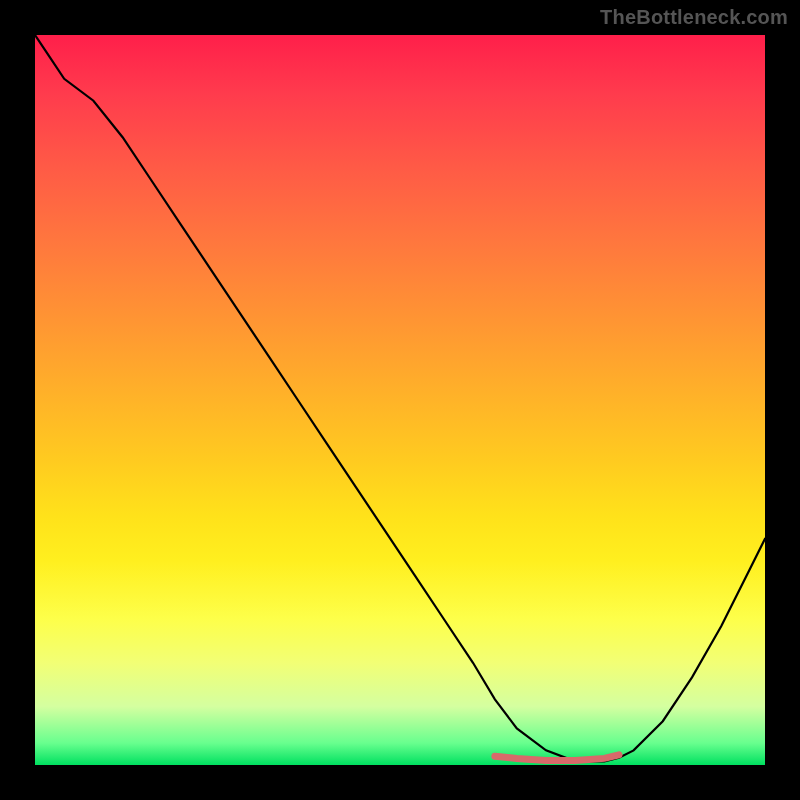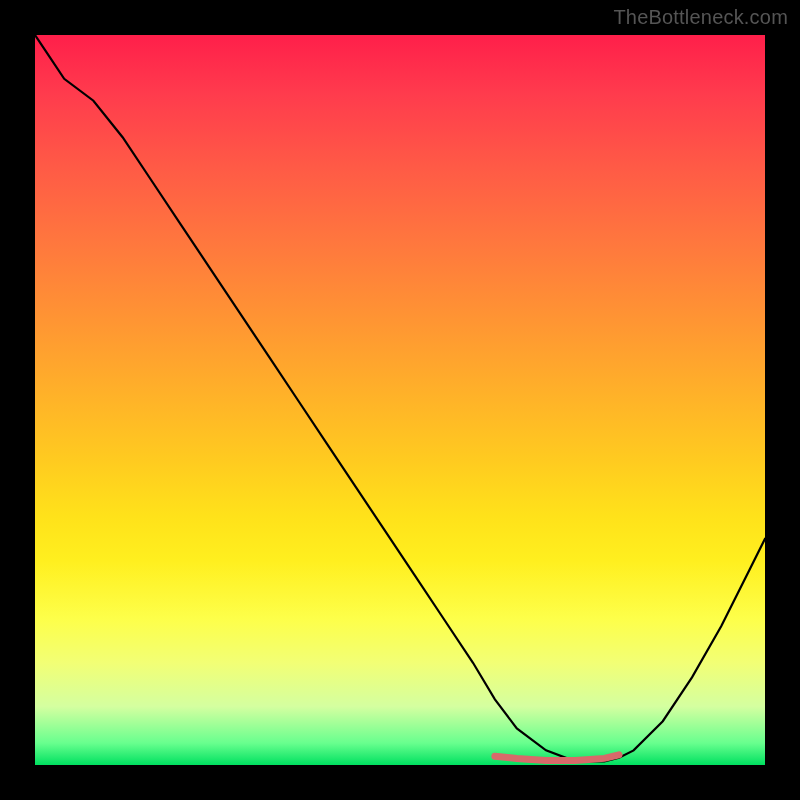--- a/index.html
+++ b/index.html
@@ -10,21 +10,21 @@
     position: relative;
     font-family: Arial, sans-serif;
     overflow: hidden;
   }
   .watermark {
     position: absolute;
     top: 6px;
     right: 12px;
     color: #555;
     font-size: 20px;
-    font-weight: 400;
+    font-weight: 700;
     z-index: 10;
     letter-spacing: 0.2px;
   }
   .plot-area {
     position: absolute;
     left: 35px;
     top: 35px;
     width: 730px;
     height: 730px;
   }

